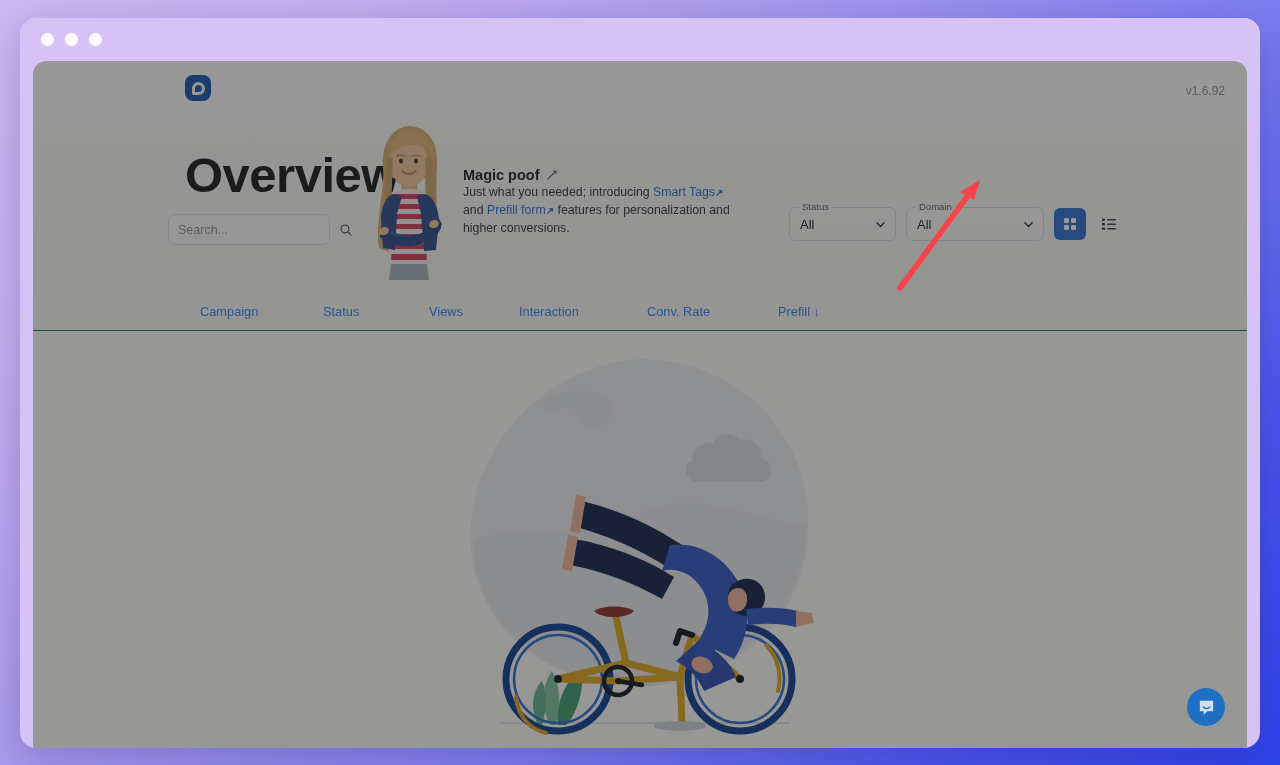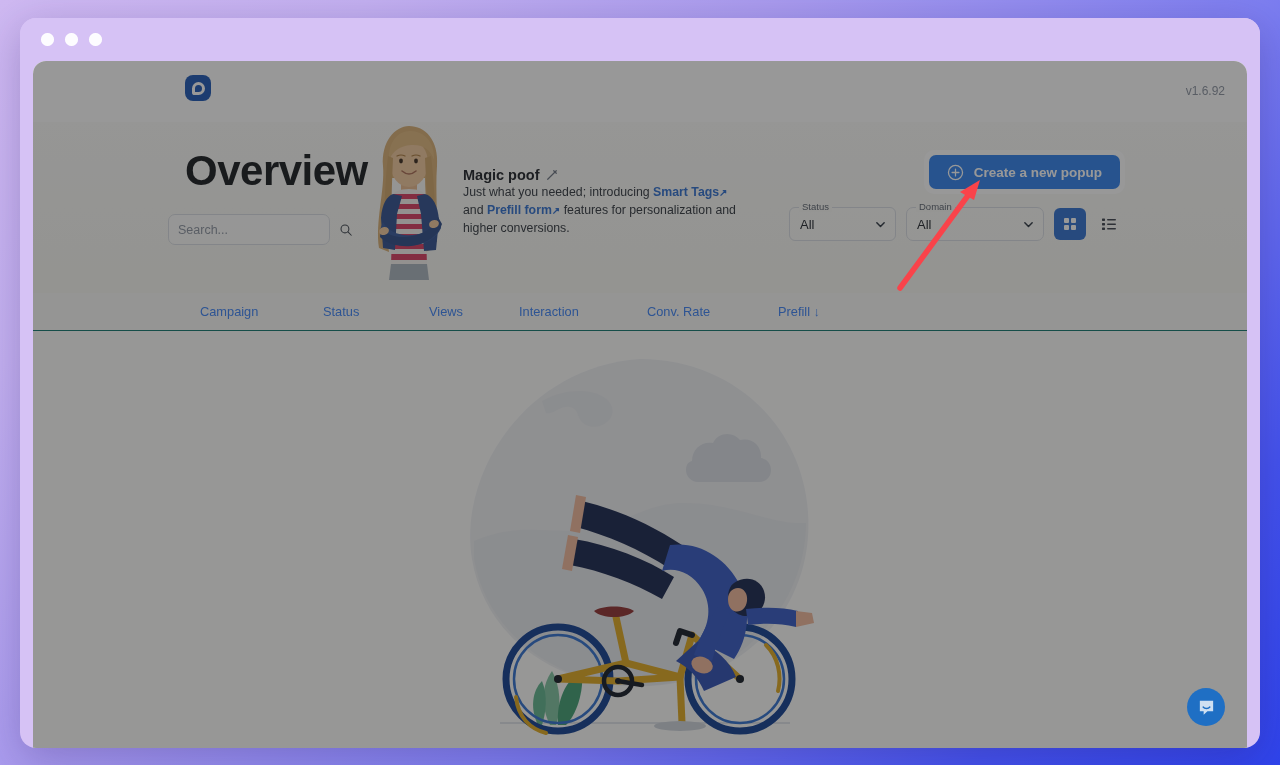--- a/index.html
+++ b/index.html
@@ -175,21 +175,21 @@
     position: relative;
     height: 171px;
     background: linear-gradient(180deg, #fbfbf9 0%, #f7f7f2 100%);
     overflow: hidden;
   }
 
   .hero-title {
     position: absolute;
     left: 152px;
     top: 25px;
-    font-size: 42px;
+    font-size: 49px;
     font-weight: 700;
     color: #15181d;
     letter-spacing: -0.5px;
   }
 
   
   .searchbox {
     position: absolute;
     left: 135px;
     top: 92px;
@@ -239,21 +239,21 @@
     gap: 6px;
   }
   .wand-icon { width: 12px; height: 12px; }
   .promo-body {
     font-size: 12.3px;
     line-height: 1.48;
     color: #30363e;
   }
   .promo-body a {
     color: #2f6fd0;
-    font-weight: 700;
+    font-weight: 400;
     text-decoration: none;
   }
   .ext-arrow {
     font-size: 10px;
     color: #2f6fd0;
     font-weight: 700;
   }
 
   
   .cta-wrap {
@@ -485,30 +485,20 @@
             <svg class="wand-icon" viewBox="0 0 14 14">
               <line x1="2" y1="12" x2="12" y2="2" stroke="#6b7481" stroke-width="1.4" stroke-linecap="round"></line>
               <line x1="9" y1="2" x2="12" y2="5" stroke="#6b7481" stroke-width="1.4" stroke-linecap="round"></line>
             </svg>
           </div>
           <div class="promo-body">
             <span>Just what you needed; introducing </span><a href="#">Smart Tags</a><span class="ext-arrow">↗</span><span> and </span><a href="#">Prefill form</a><span class="ext-arrow">↗</span><span> features for personalization and higher conversions.</span>
           </div>
         </div>
 
-        <div class="cta-wrap">
-          <button class="cta">
-            <svg class="plus-icon" viewBox="0 0 20 20">
-              <circle cx="10" cy="10" r="8.3" fill="none" stroke="#ffffff" stroke-width="1.5"></circle>
-              <line x1="10" y1="6" x2="10" y2="14" stroke="#ffffff" stroke-width="1.5" stroke-linecap="round"></line>
-              <line x1="6" y1="10" x2="14" y2="10" stroke="#ffffff" stroke-width="1.5" stroke-linecap="round"></line>
-            </svg>
-            <span>Create a new popup</span>
-          </button>
-        </div>
 
         <div class="filters">
 
           <div class="select-field">
             <span class="field-label">Status</span>
             <span class="field-value">All</span>
             <svg class="chev" viewBox="0 0 12 12">
               <path d="M2 4.2 L6 8.2 L10 4.2" fill="none" stroke="#2b3440" stroke-width="1.6" stroke-linecap="round" stroke-linejoin="round"></path>
             </svg>
           </div>

